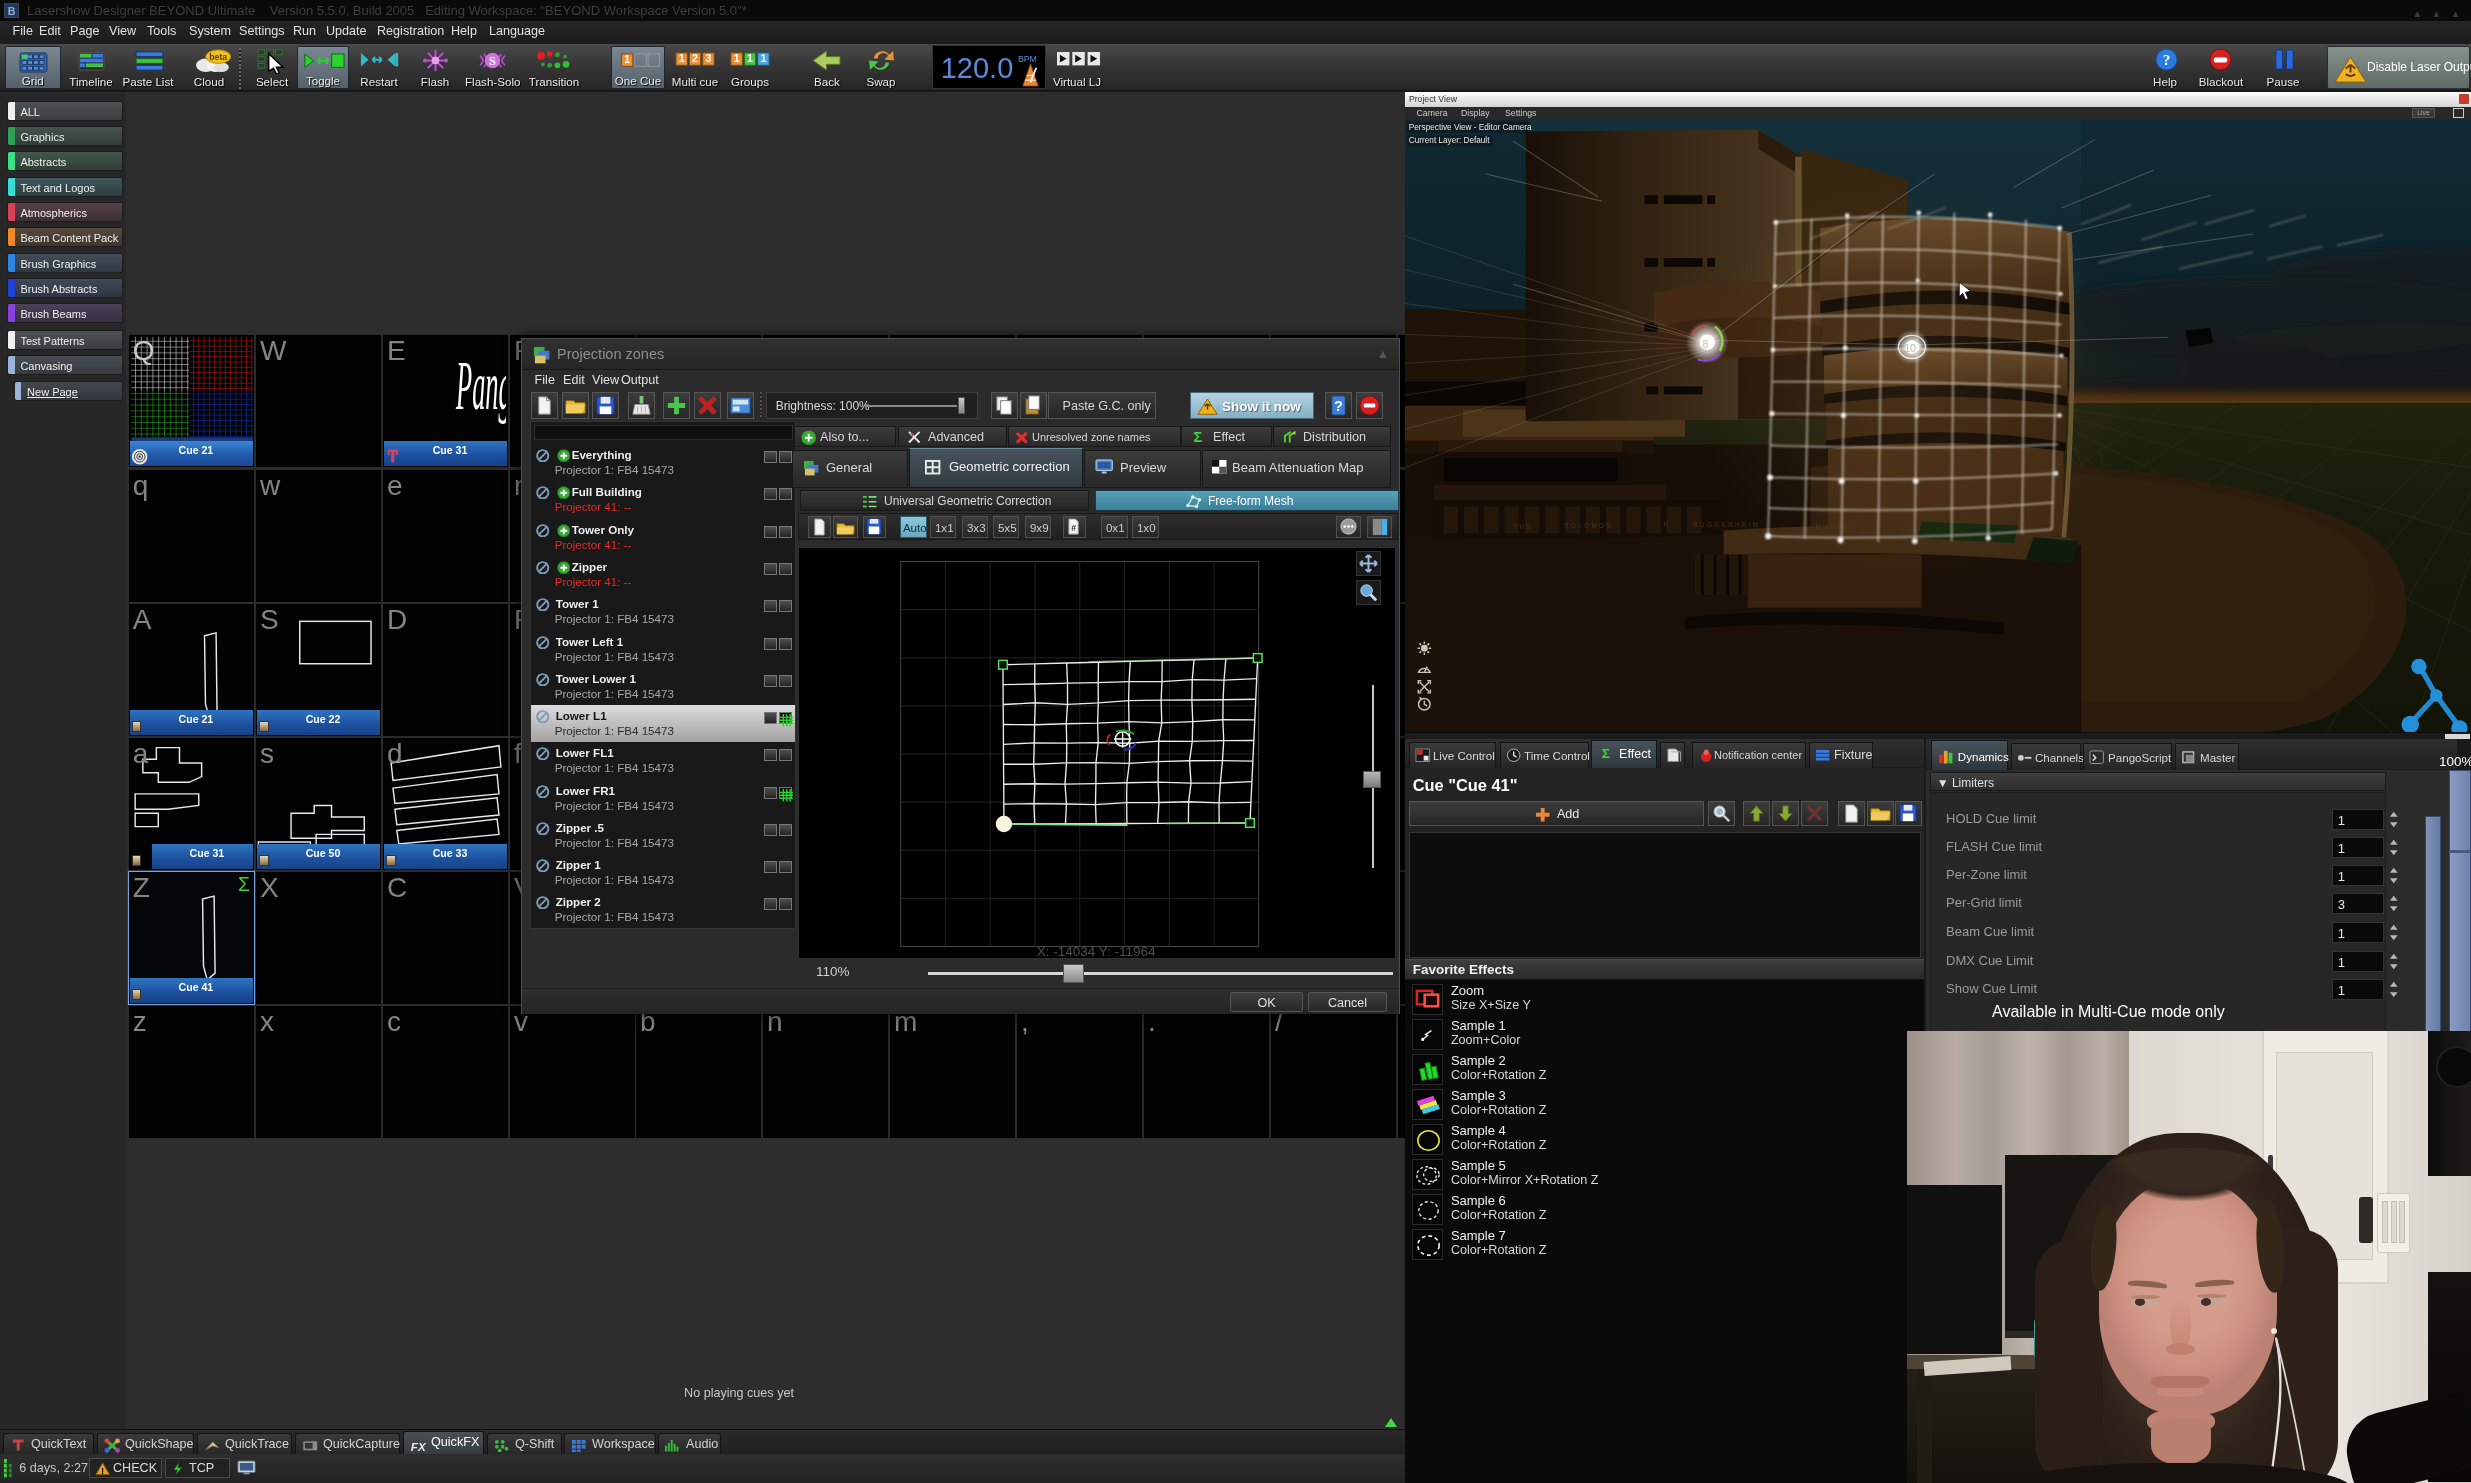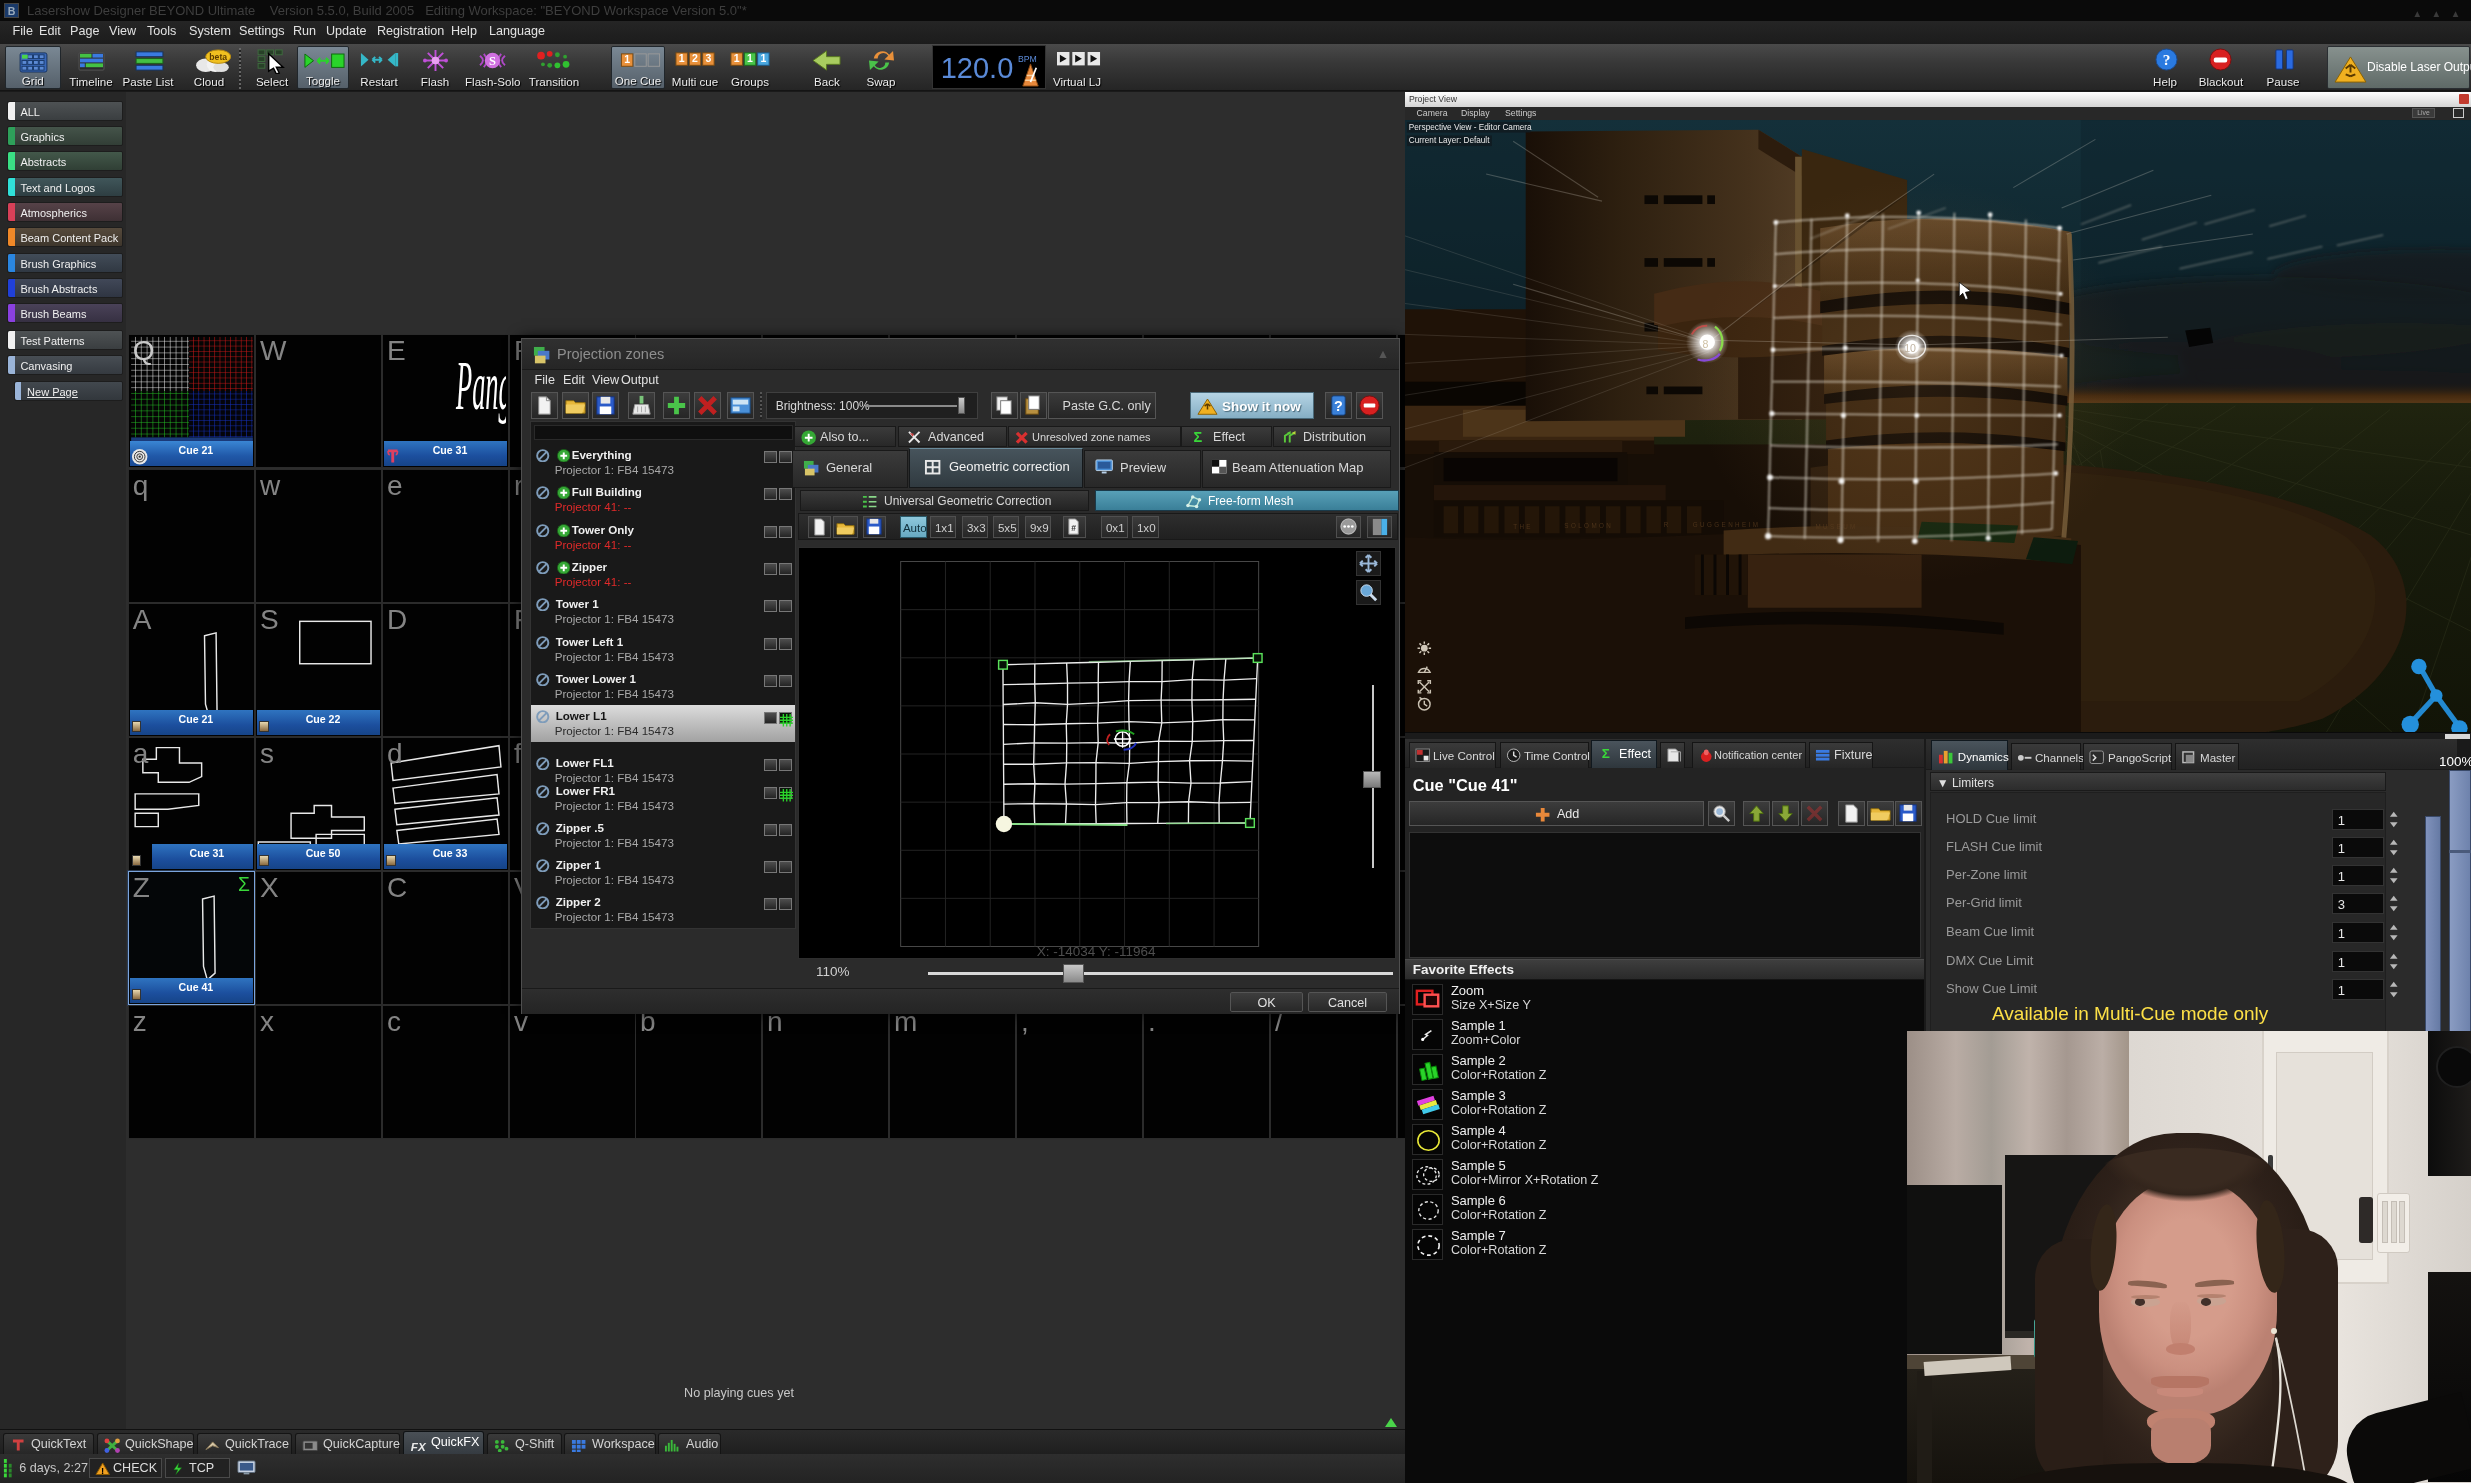--- a/index.html
+++ b/index.html
@@ -866,21 +866,21 @@
         </svg>
         <span class="abs" style="left:25px;top:3.9px;font-size:11.6px;font-weight:bold;color:#141414;white-space:nowrap;">Lower L1</span>
         <span class="abs" style="left:24px;top:19.3px;font-size:11.6px;color:#2a2a2a;white-space:nowrap;">Projector 1: FB4 15473</span>
         <span class="abs" style="left:233px;top:6.8px;width:13.5px;height:12.6px;background:linear-gradient(#4e4e4e,#242424);border:1px solid #777;"></span>
         <span class="abs" style="left:248px;top:6.8px;width:13.5px;height:12.6px;background:#0a140a;border:1px solid #777;"><svg width="13.5" height="12.6" viewBox="0 0 14 13">
             <g stroke="#2ad42a" stroke-width="1.4">
               <path d="M0 3.5 H14 M0 6.5 H14 M0 9.5 H14 M3.5 0 V13 M7 0 V13 M10.5 0 V13"></path>
             </g>
           </svg></span>
       </div>
-<div class="abs" style="left:0;top:320px;width:233px;height:37px;margin-top:10px;">
+<div class="abs" style="left:0;top:320px;width:233px;height:37px;">
         <svg class="abs" style="left:5.8px;top:4.8px;" width="13.5" height="13.5" viewBox="0 0 14 14">
           <circle cx="7" cy="7" r="5.8" fill="none" stroke="#7e9cba" stroke-width="2"></circle>
           <path d="M3 11 L11 3" stroke="#7e9cba" stroke-width="2"></path>
         </svg>
         <span class="abs" style="left:25px;top:3.9px;font-size:11.6px;font-weight:bold;color:#f0f0f0;white-space:nowrap;">Lower FL1</span>
         <span class="abs" style="left:24px;top:19.3px;font-size:11.6px;color:#a8a8a8;white-space:nowrap;">Projector 1: FB4 15473</span>
         <span class="abs" style="left:233px;top:6.8px;width:13.5px;height:12.6px;background:linear-gradient(#4e4e4e,#242424);border:1px solid #777;"></span>
         <span class="abs" style="left:248px;top:6.8px;width:13.5px;height:12.6px;background:linear-gradient(#4e4e4e,#242424);border:1px solid #777;"></span>
       </div>
 <div class="abs" style="left:0;top:358px;width:264px;height:37px;">
@@ -1735,21 +1735,21 @@
       <div class="abs" style="left:406px;top:0;width:52px;height:21px;background:#0a0a0a;border:1px solid #333;">
         <span class="abs" style="left:4.8px;top:2.9px;color:#e8e8e8;font-size:13px;">1</span>
       </div>
       <div class="abs" style="left:461px;top:0;width:13.5px;height:21px;">
         <svg width="13.5" height="21" viewBox="0 0 14 22">
           <path d="M7 3 L11 8 L3 8 Z" fill="#b8b8b8"></path>
           <path d="M7 19 L11 14 L3 14 Z" fill="#b8b8b8"></path>
         </svg>
       </div>
     </div>
-<span class="abs" style="left:66px;top:264px;color:#fde047;font-size:19px;">Available in Multi-Cue mode only</span>
+<span class="abs" style="left:66px;top:264px;color:#ffffff;font-size:16px;">Available in Multi-Cue mode only</span>
 </div>
 
 <span class="abs" style="left:2439px;top:754px;color:#fff;font-size:13.5px;">100%</span>
 <div class="abs" style="left:2449px;top:770px;width:22px;height:280px;background:linear-gradient(90deg,#8a9cc2,#6e82ac);border:1px solid #3a4a6a;"></div>
 <div class="abs" style="left:2449px;top:850px;width:22px;height:2.9px;background:#4a5a7a;"></div>
 <div class="abs" style="left:2425px;top:816px;width:16.4px;height:234px;background:linear-gradient(90deg,#8092bc,#667aa4);border:1px solid #3a4a6a;"></div>
 
 <div class="abs" id="webcam" style="left:1907px;top:1031px;width:565px;height:452px;overflow:hidden;background:#c7bab2;">
 
   <div class="abs" style="left:0;top:0;width:222px;height:452px;background:linear-gradient(90deg,#9c8f87,#b9aca4 22%,#a39c94 38%,#c0b3ab 55%,#a59890 72%,#bbaea6 88%,#a29589);"></div>

